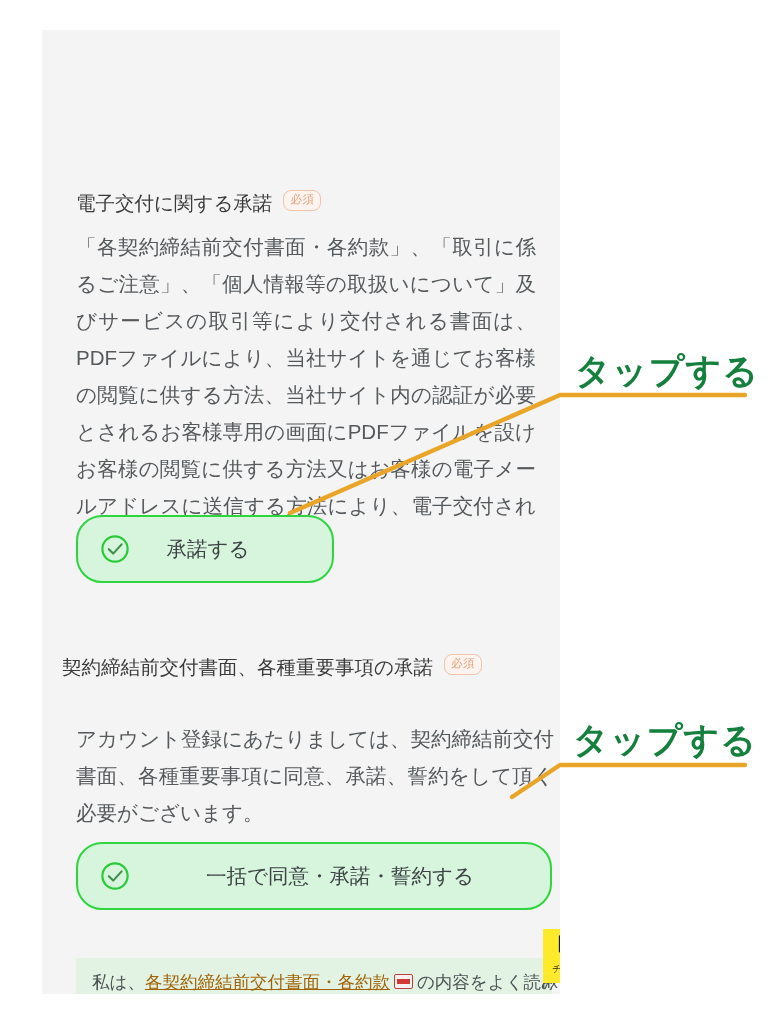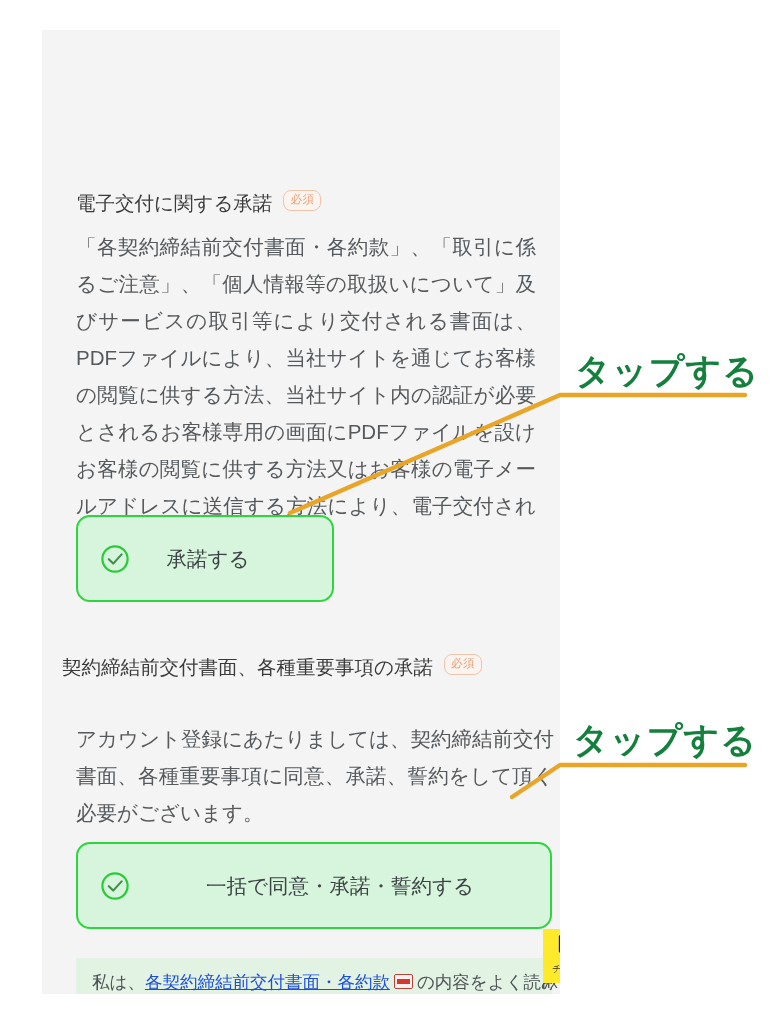--- a/index.html
+++ b/index.html
@@ -90,24 +90,24 @@
     text-align: justify;
     text-justify: inter-character;
   }
 
   
   .agree-btn {
     position: absolute;
     box-sizing: border-box;
     background: #d6f5dc;
     border: 2.5px solid #2fd53f;
-    border-radius: 14px;
+    border-radius: 26px;
     display: flex;
     align-items: center;
-    height: 87px;
+    height: 68px;
   }
   .agree-btn .check-circle {
     width: 30px;
     height: 30px;
     flex: 0 0 auto;
     margin-left: 22px;
   }
   .agree-btn .btn-label {
     flex: 1 1 auto;
     text-align: center;
@@ -130,21 +130,21 @@
   }
   #consent-line-1 {
     position: absolute;
     left: 16px;
     top: 12px;
     font-size: 17.5px;
     color: #4d5255;
     white-space: nowrap;
   }
   #consent-line-1 a {
-    color: #1d4ed8;
+    color: #a16207;
   }
   .pdf-chip {
     display: inline-block;
     width: 17px;
     height: 13px;
     background: #fdf0f0;
     border: 1px solid #b8413a;
     border-radius: 2px;
     position: relative;
     top: 1px;

